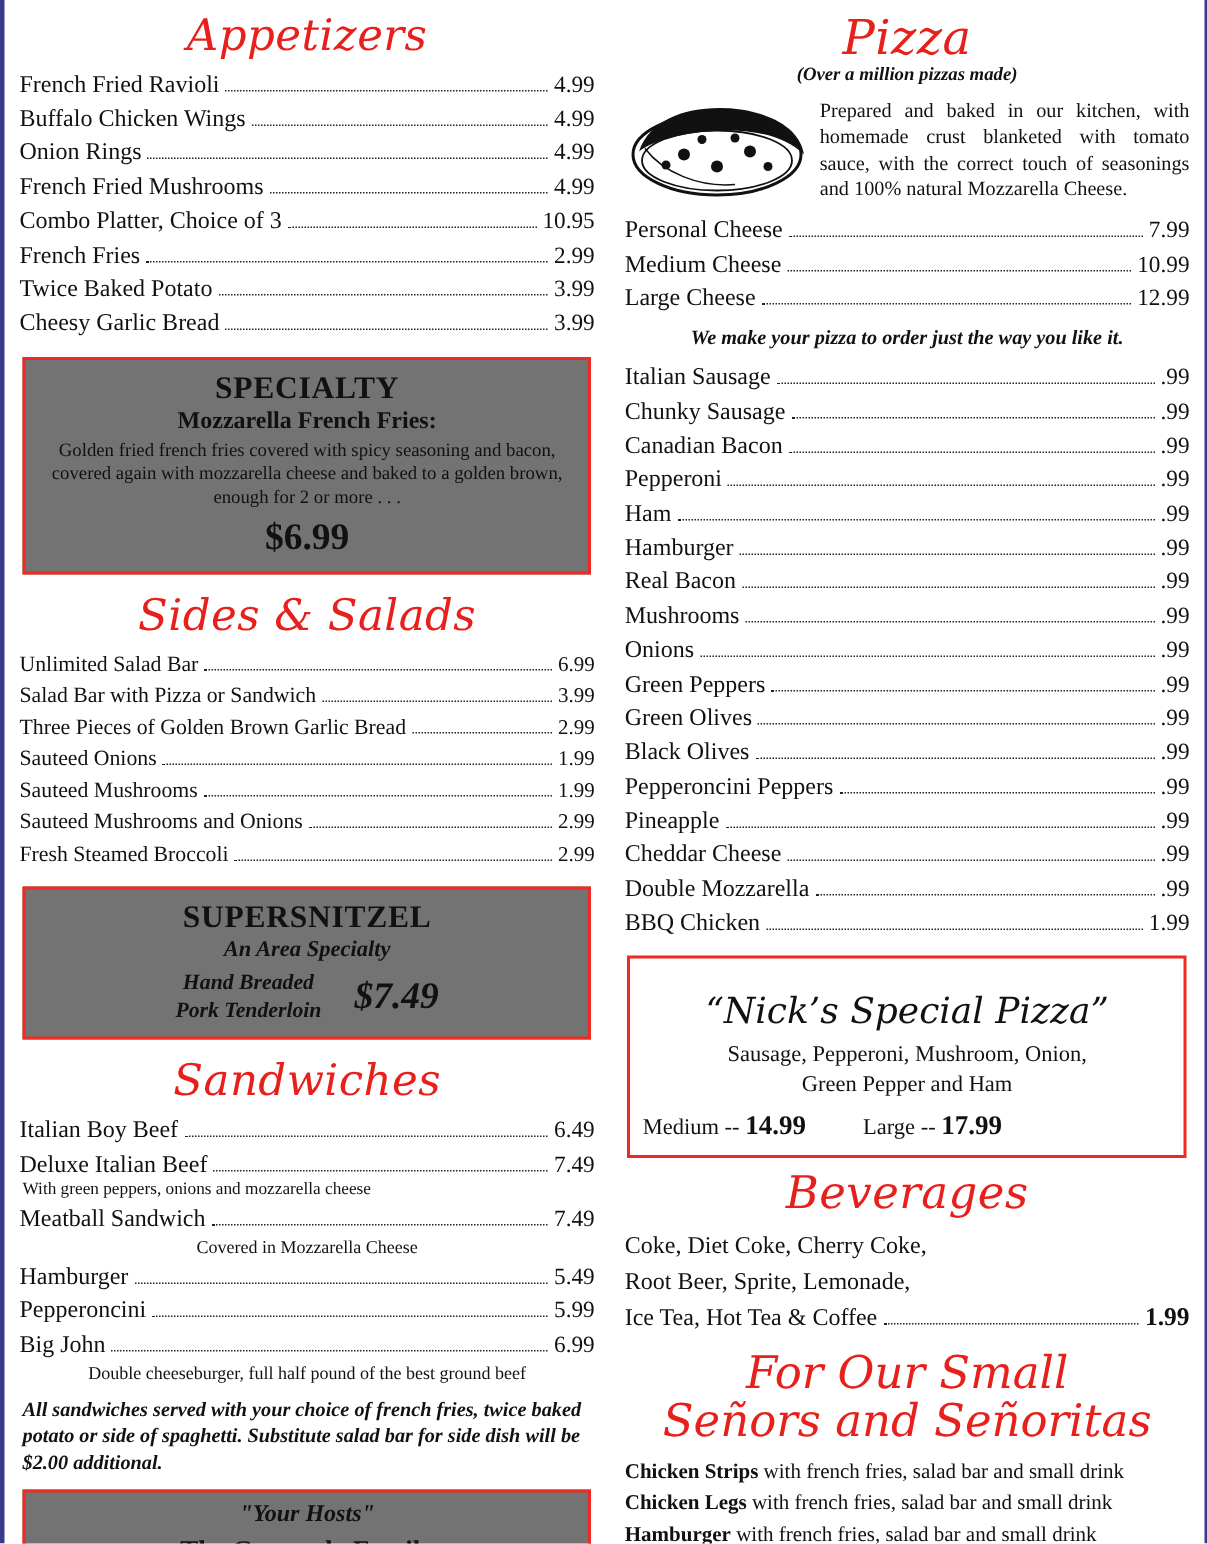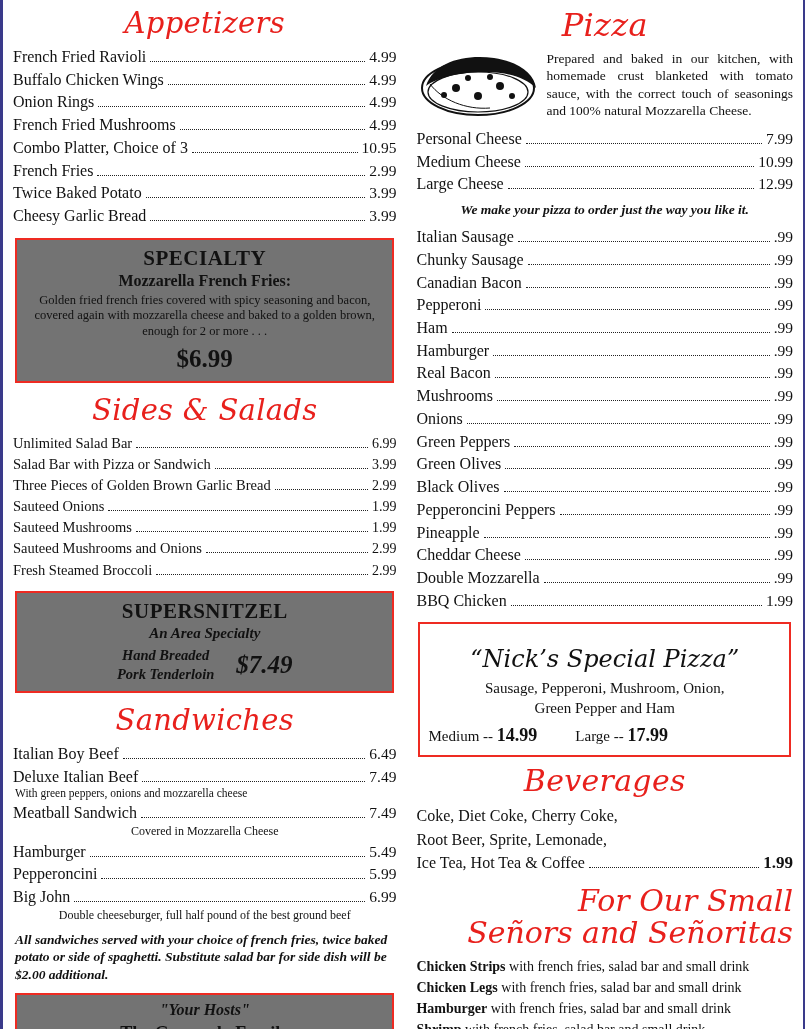--- a/index.html
+++ b/index.html
@@ -226,21 +226,21 @@
     border-bottom: 1.5px dotted #222;
     margin: 0 4px 4px 4px;
     height: 0.7em;
   }
   .bev-last .pr { font-weight: bold; font-size: 17px; }
 
   h2.kids {
     font-family: "DejaVu Serif", serif;
     font-style: italic;
     color: #e8201c;
-    text-align: right;
+    text-align: center;
     font-size: 30px;
     font-weight: normal;
     line-height: 1.05;
     margin: 10px 0 8px 0;
   }
   .kids-list div {
     font-size: 14px;
     line-height: 1.5;
   }
   .kids-list b { font-size: 14px; }
@@ -400,20 +400,21 @@
     <div class="box hosts">
       <div class="hq">"Your Hosts"</div>
       <div class="h1">The Guzzardo Family</div>
 
     </div>
   </div>
 
   <div class="col col-right">
 
     <h2 class="section" style="font-size:32px;margin-bottom:2px">Pizza</h2>
+    <div class="pizza-note">(Over a million pizzas made)</div>
 
     <div class="pizza-intro">
       <div class="pizza-img">
         <svg viewBox="0 0 130 72" width="130" height="72" aria-hidden="true">
           <ellipse cx="62" cy="40" rx="56" ry="27" fill="#ffffff" stroke="#111" stroke-width="2"></ellipse>
           <path d="M10 38 C18 14 48 6 78 10 C104 14 118 26 120 40 C110 30 92 24 70 24 C44 24 20 30 10 38 Z" fill="#111"></path>
           <ellipse cx="62" cy="44" rx="50" ry="20" fill="none" stroke="#111" stroke-width="1.2"></ellipse>
           <circle cx="40" cy="40" r="4" fill="#111"></circle>
           <circle cx="62" cy="48" r="4" fill="#111"></circle>
           <circle cx="84" cy="38" r="4" fill="#111"></circle>

